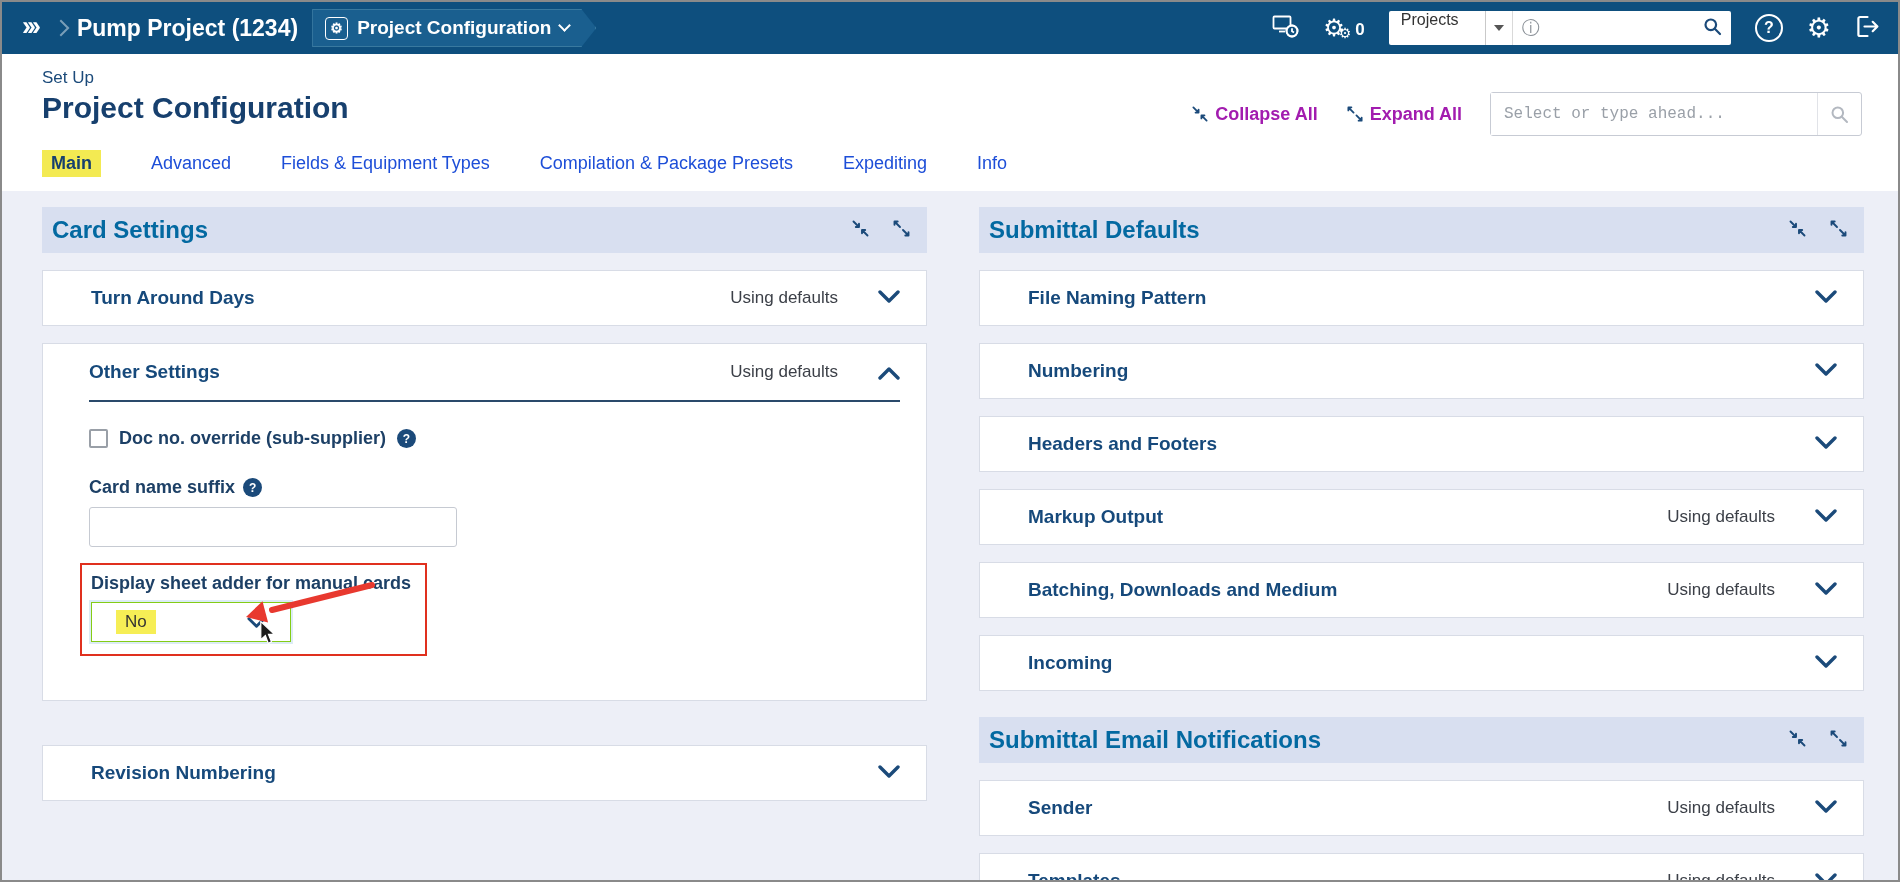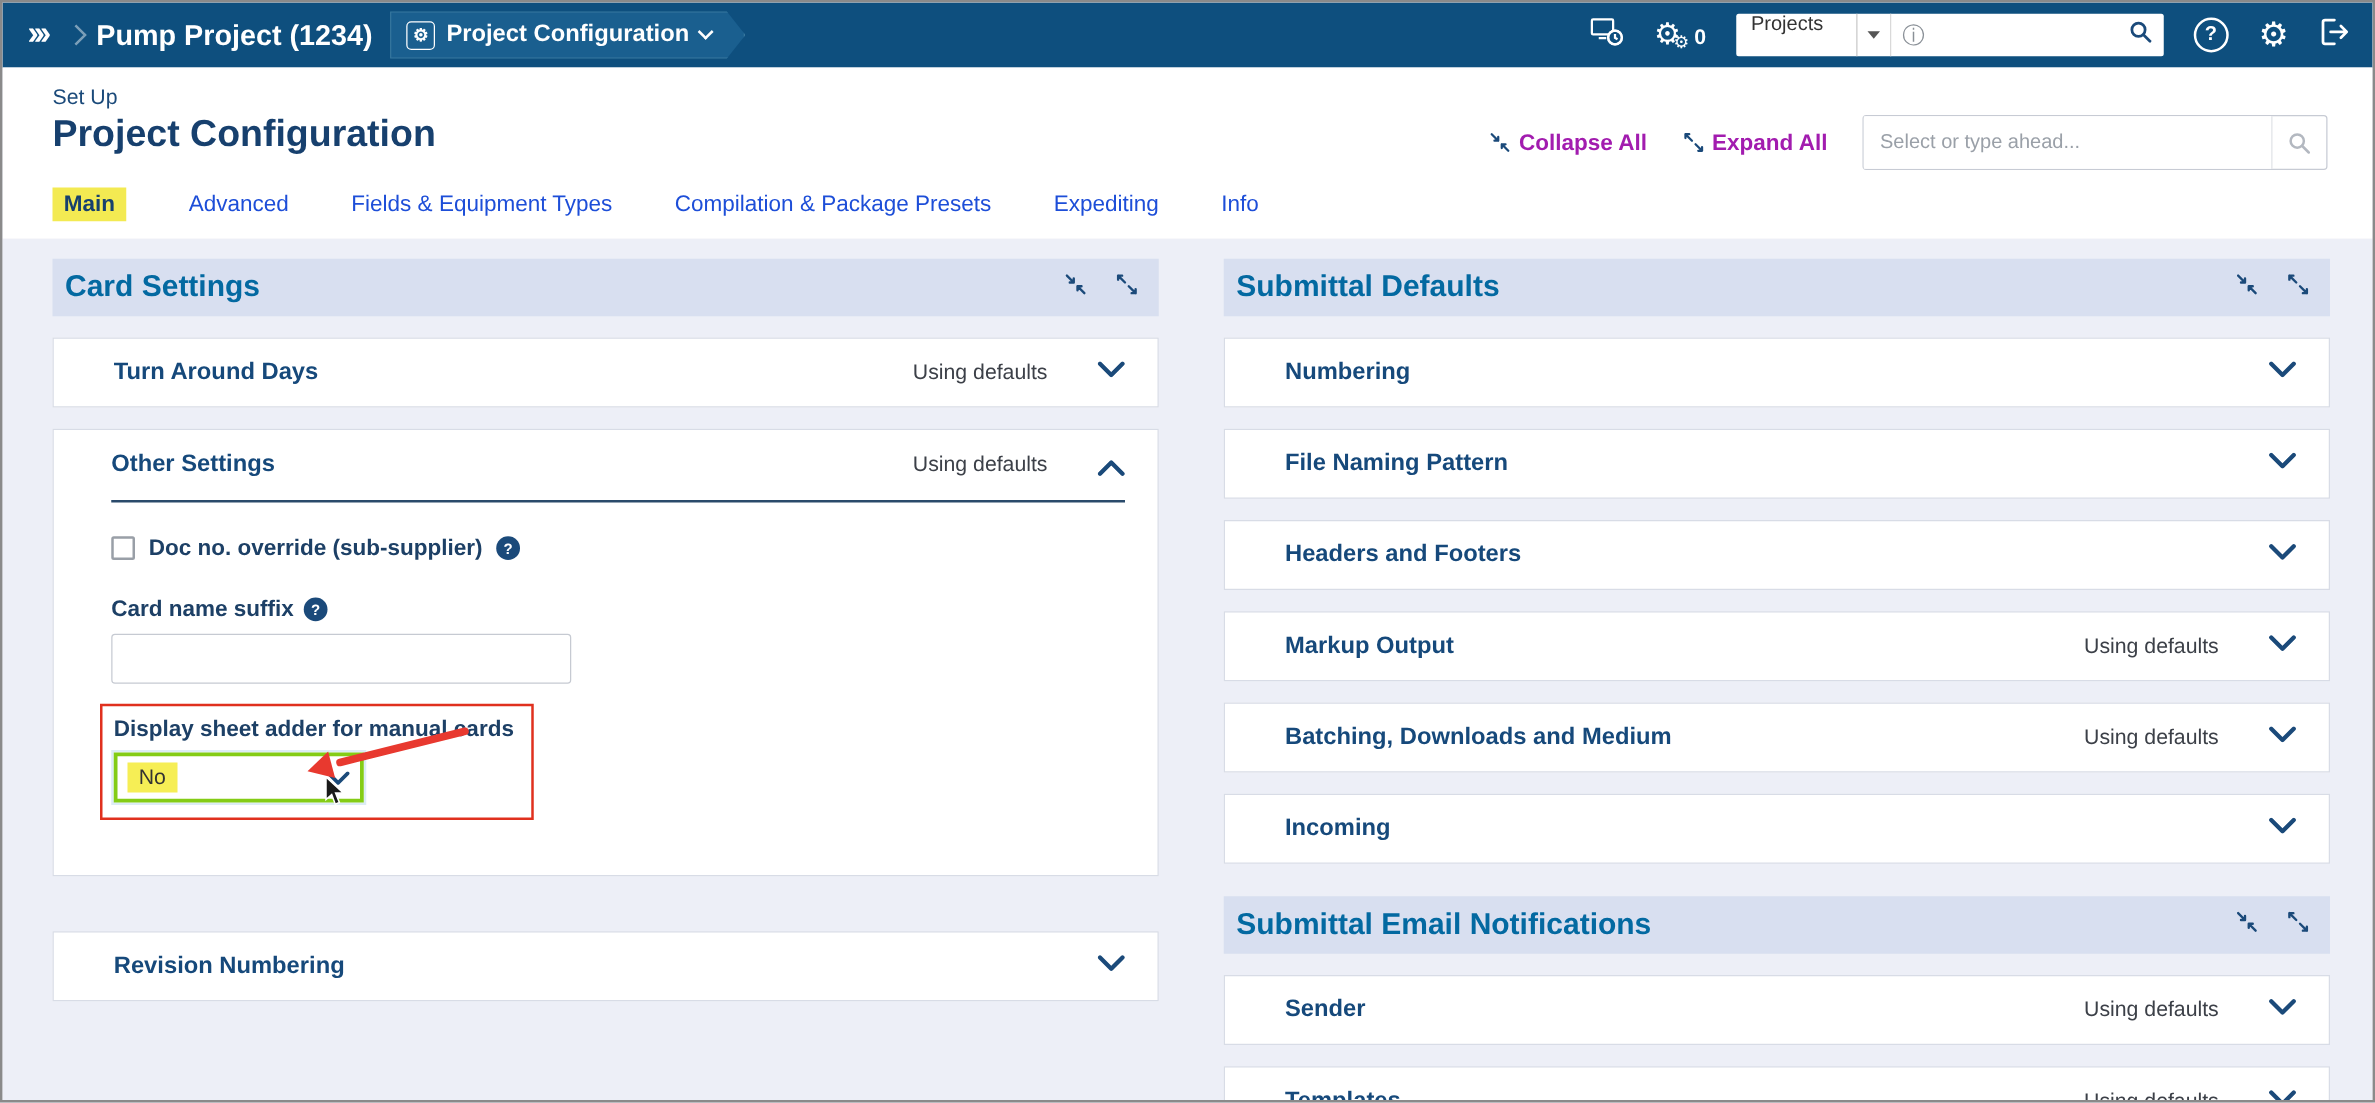--- a/index.html
+++ b/index.html
@@ -50,21 +50,21 @@
   .help-circle { width: 28px; height: 28px; border: 2.4px solid #fff; border-radius: 50%; display: flex; align-items: center; justify-content: center; font-size: 16px; font-weight: 700; }
   .gear-solo { font-size: 27px; line-height: 1; }
 
   
   .page-head { background: #fff; padding: 14px 36px 0 40px; display: flex; justify-content: space-between; align-items: flex-start; gap: 32px; }
   .eyebrow { color: #1b4a7a; font-size: 17px; margin-bottom: 3px; }
   .page-title { color: #17406e; font-size: 30px; font-weight: 700; }
   .ph-right { display: flex; align-items: center; gap: 28px; margin-top: 24px; }
   .linkbtn { color: #a21caf; font-size: 18px; font-weight: 600; display: flex; align-items: center; gap: 6px; }
   .typeahead { width: 372px; height: 44px; background: #fff; border: 1px solid #c7cbd4; border-radius: 3px; display: flex; align-items: stretch; }
-  .typeahead input { flex: 1; min-width: 0; border: none; outline: none; padding: 0 13px; font-size: 16px; font-family: Liberation Sans, sans-serif; color: #4d7c0f; }
+  .typeahead input { flex: 1; min-width: 0; border: none; outline: none; padding: 0 13px; font-size: 16px; font-family: Liberation Mono, monospace; color: #4d7c0f; }
   .typeahead input::placeholder { color: #9aa0a8; }
   .ta-btn { width: 44px; border-left: 1px solid #e1e3e8; display: flex; align-items: center; justify-content: center; }
 
   
   .tabs { background: #fff; padding: 14px 40px 14px; display: flex; gap: 50px; align-items: center; }
   .tab { font-size: 18px; color: #1d4ed8; }
   .tab.active { color: #17406e; font-weight: 700; background: #f3ea52; padding: 3px 9px; }
 
   
   .content { flex: 1; background: #edeff7; padding: 16px 34px 0 40px; display: grid; grid-template-columns: 1fr 1fr; column-gap: 52px; align-content: start; overflow: hidden; }
@@ -84,21 +84,21 @@
   .panel-head { height: 58px; display: flex; align-items: center; margin: 0 26px 0 46px; border-bottom: 2px solid #2a4a6b; }
   .panel-body { padding: 26px 46px 0 46px; }
   .check-row { display: flex; align-items: center; gap: 11px; }
   .checkbox { width: 19px; height: 19px; border: 2px solid #999fa7; background: #fff; border-radius: 2px; }
   .lbl { color: #1d4066; font-size: 18px; font-weight: 600; }
   .help { width: 19px; height: 19px; border-radius: 50%; background: #1b4a7a; color: #fff; font-size: 12px; font-weight: 700; display: inline-flex; align-items: center; justify-content: center; }
   .field-label { margin-top: 28px; display: flex; gap: 8px; align-items: center; }
   .text-input { margin-top: 9px; width: 368px; height: 40px; border: 1px solid #c6cad2; border-radius: 3px; font-size: 16px; padding: 0 10px; font-family: inherit; display: block; }
 
   .anno { margin-top: 16px; margin-left: -9px; display: inline-block; border: 2px solid #e0301e; padding: 8px 14px 12px 9px; position: relative; }
-  .select { margin-top: 8px; width: 200px; height: 40px; border: 3px solid #84cc16; box-shadow: 0 0 0 2px rgba(140,192,222,.3); display: flex; align-items: center; padding: 0 8px; background: #fff; }
+  .select { margin-top: 8px; width: 200px; height: 40px; border: 1px solid #84cc16; box-shadow: 0 0 0 2px rgba(140,192,222,.3); display: flex; align-items: center; padding: 0 24px; background: #fff; }
   .select-val { background: #f6ee55; padding: 2px 9px; font-size: 17px; color: #333; }
   .select .right-group { gap: 0; }
   .anno-arrow { position: absolute; left: 140px; top: 14px; pointer-events: none; }
   .anno-cursor { position: absolute; left: 178px; top: 56px; pointer-events: none; }
 </style>
 </head>
 <body>
 
 <header class="topbar">
   <span class="tb-menu clickable">›››</span>
@@ -298,31 +298,31 @@
         <span class="clickable"><svg width="19" height="19" viewBox="0 0 19 19">
               <g stroke="#1b4a7a" stroke-width="1.9" fill="none" stroke-linecap="round">
                 <path d="M8 8L2.5 2.5M2.5 2.5v3.2M2.5 2.5h3.2"></path>
                 <path d="M11 11l5.5 5.5M16.5 16.5v-3.2M16.5 16.5h-3.2"></path>
               </g>
             </svg></span>
       </span>
     </div>
 
     <div class="row clickable">
+      <span class="row-title">File Naming Pattern</span>
+      <span class="right-group">
+        <span class="row-meta"></span>
+        <span class="clickable"><svg width="22" height="13" viewBox="0 0 22 13">
+              <path d="M2 2l9 9 9-9" fill="none" stroke="#1b4a7a" stroke-width="3.4" stroke-linecap="round" stroke-linejoin="round"></path>
+            </svg></span>
+      </span>
+    </div>
+
+    <div class="row clickable">
       <span class="row-title">Numbering</span>
-      <span class="right-group">
-        <span class="row-meta"></span>
-        <span class="clickable"><svg width="22" height="13" viewBox="0 0 22 13">
-              <path d="M2 2l9 9 9-9" fill="none" stroke="#1b4a7a" stroke-width="3.4" stroke-linecap="round" stroke-linejoin="round"></path>
-            </svg></span>
-      </span>
-    </div>
-
-    <div class="row clickable">
-      <span class="row-title">File Naming Pattern</span>
       <span class="right-group">
         <span class="row-meta"></span>
         <span class="clickable"><svg width="22" height="13" viewBox="0 0 22 13">
               <path d="M2 2l9 9 9-9" fill="none" stroke="#1b4a7a" stroke-width="3.4" stroke-linecap="round" stroke-linejoin="round"></path>
             </svg></span>
       </span>
     </div>
 
     <div class="row clickable">
       <span class="row-title">Headers and Footers</span>

